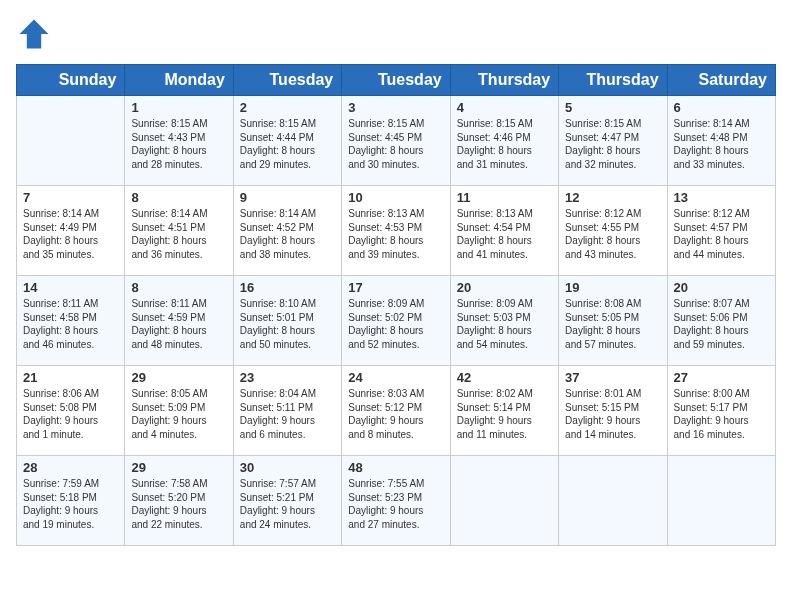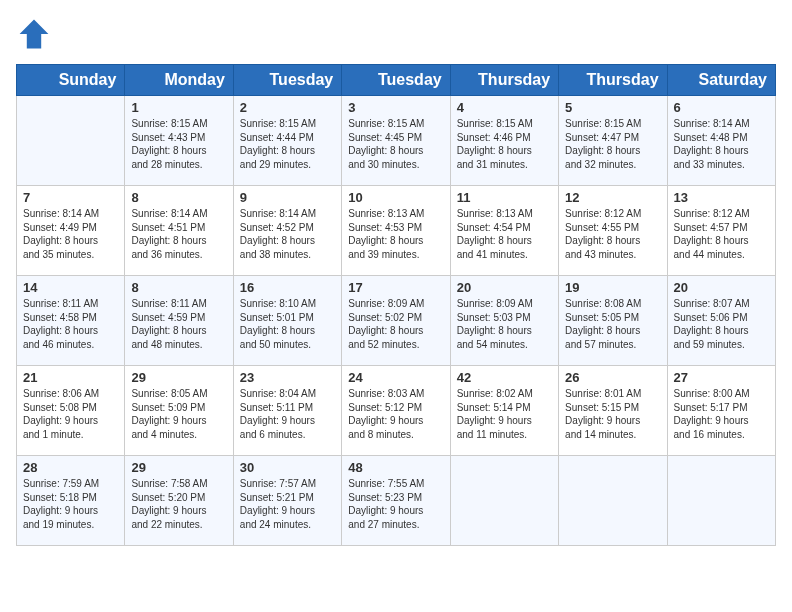--- a/index.html
+++ b/index.html
@@ -231,21 +231,21 @@
         </td>
         <td>
           <span class="day-number">24</span>
           <div class="day-info">Sunrise: 8:03 AM<br>Sunset: 5:12 PM<br>Daylight: 9 hours<br>and 8 minutes.</div>
         </td>
         <td>
           <span class="day-number">42</span>
           <div class="day-info">Sunrise: 8:02 AM<br>Sunset: 5:14 PM<br>Daylight: 9 hours<br>and 11 minutes.</div>
         </td>
         <td>
-          <span class="day-number">26</span>
+          <span class="day-number">37</span>
           <div class="day-info">Sunrise: 8:01 AM<br>Sunset: 5:15 PM<br>Daylight: 9 hours<br>and 14 minutes.</div>
         </td>
         <td>
           <span class="day-number">27</span>
           <div class="day-info">Sunrise: 8:00 AM<br>Sunset: 5:17 PM<br>Daylight: 9 hours<br>and 16 minutes.</div>
         </td>
       </tr>
       <tr class="week-row">
         <td>
           <span class="day-number">28</span>

